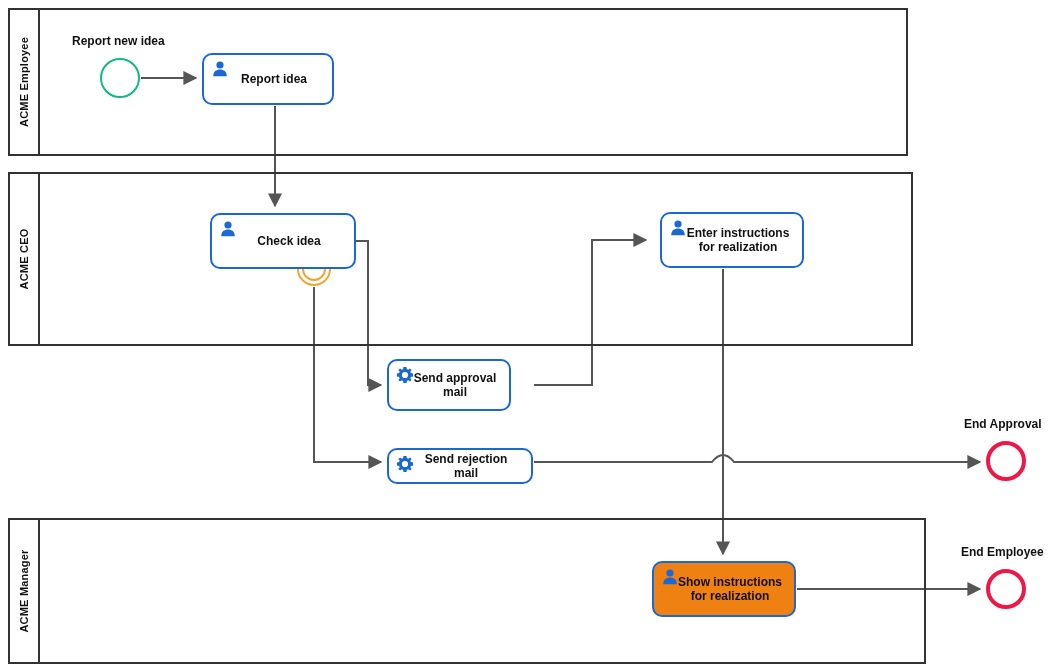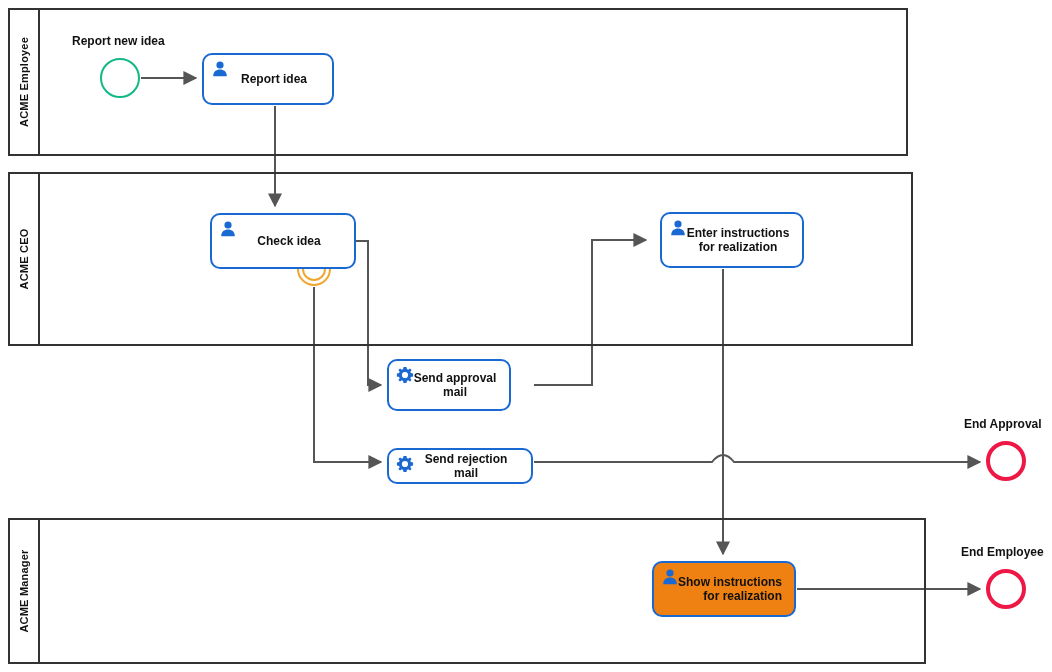--- a/index.html
+++ b/index.html
@@ -228,21 +228,21 @@
     <span class="task-icon">
       <svg viewBox="0 0 18 18" width="18" height="18" xmlns="http://www.w3.org/2000/svg">
         <path fill="#1a68d1" d="M9 0.9 L10.5 0.9 L10.9 3.1 L12.2 3.7 L14 2.4 L15.6 4 L14.3 5.8 L14.9 7.1 L17.1 7.5 L17.1 9 L17.1 10.5 L14.9 10.9 L14.3 12.2 L15.6 14 L14 15.6 L12.2 14.3 L10.9 14.9 L10.5 17.1 L9 17.1 L7.5 17.1 L7.1 14.9 L5.8 14.3 L4 15.6 L2.4 14 L3.7 12.2 L3.1 10.9 L0.9 10.5 L0.9 9 L0.9 7.5 L3.1 7.1 L3.7 5.8 L2.4 4 L4 2.4 L5.8 3.7 L7.1 3.1 L7.5 0.9 Z"></path>
         <circle cx="9" cy="9" r="3.1" fill="#ffffff"></circle>
       </svg>
     </span>
     <span class="task-label">Send rejection
 mail</span>
   </div>
 
-  <div class="task highlight" style="left:652px; top:561px; width:144px; height:56px;text-align:right;">
+  <div class="task highlight" style="left:652px; top:561px; width:144px; height:56px;">
     <span class="task-icon">
       <svg viewBox="0 0 18 18" width="18" height="18" xmlns="http://www.w3.org/2000/svg">
         <circle cx="9" cy="5" r="3.6" fill="#1a68d1"></circle>
         <path d="M2.2 16.2 C2.2 11.6 5.3 9.6 9 9.6 C12.7 9.6 15.8 11.6 15.8 16.2 Z" fill="#1a68d1"></path>
       </svg>
     </span>
     <span class="task-label">Show instructions
 for realization</span>
   </div>
 

